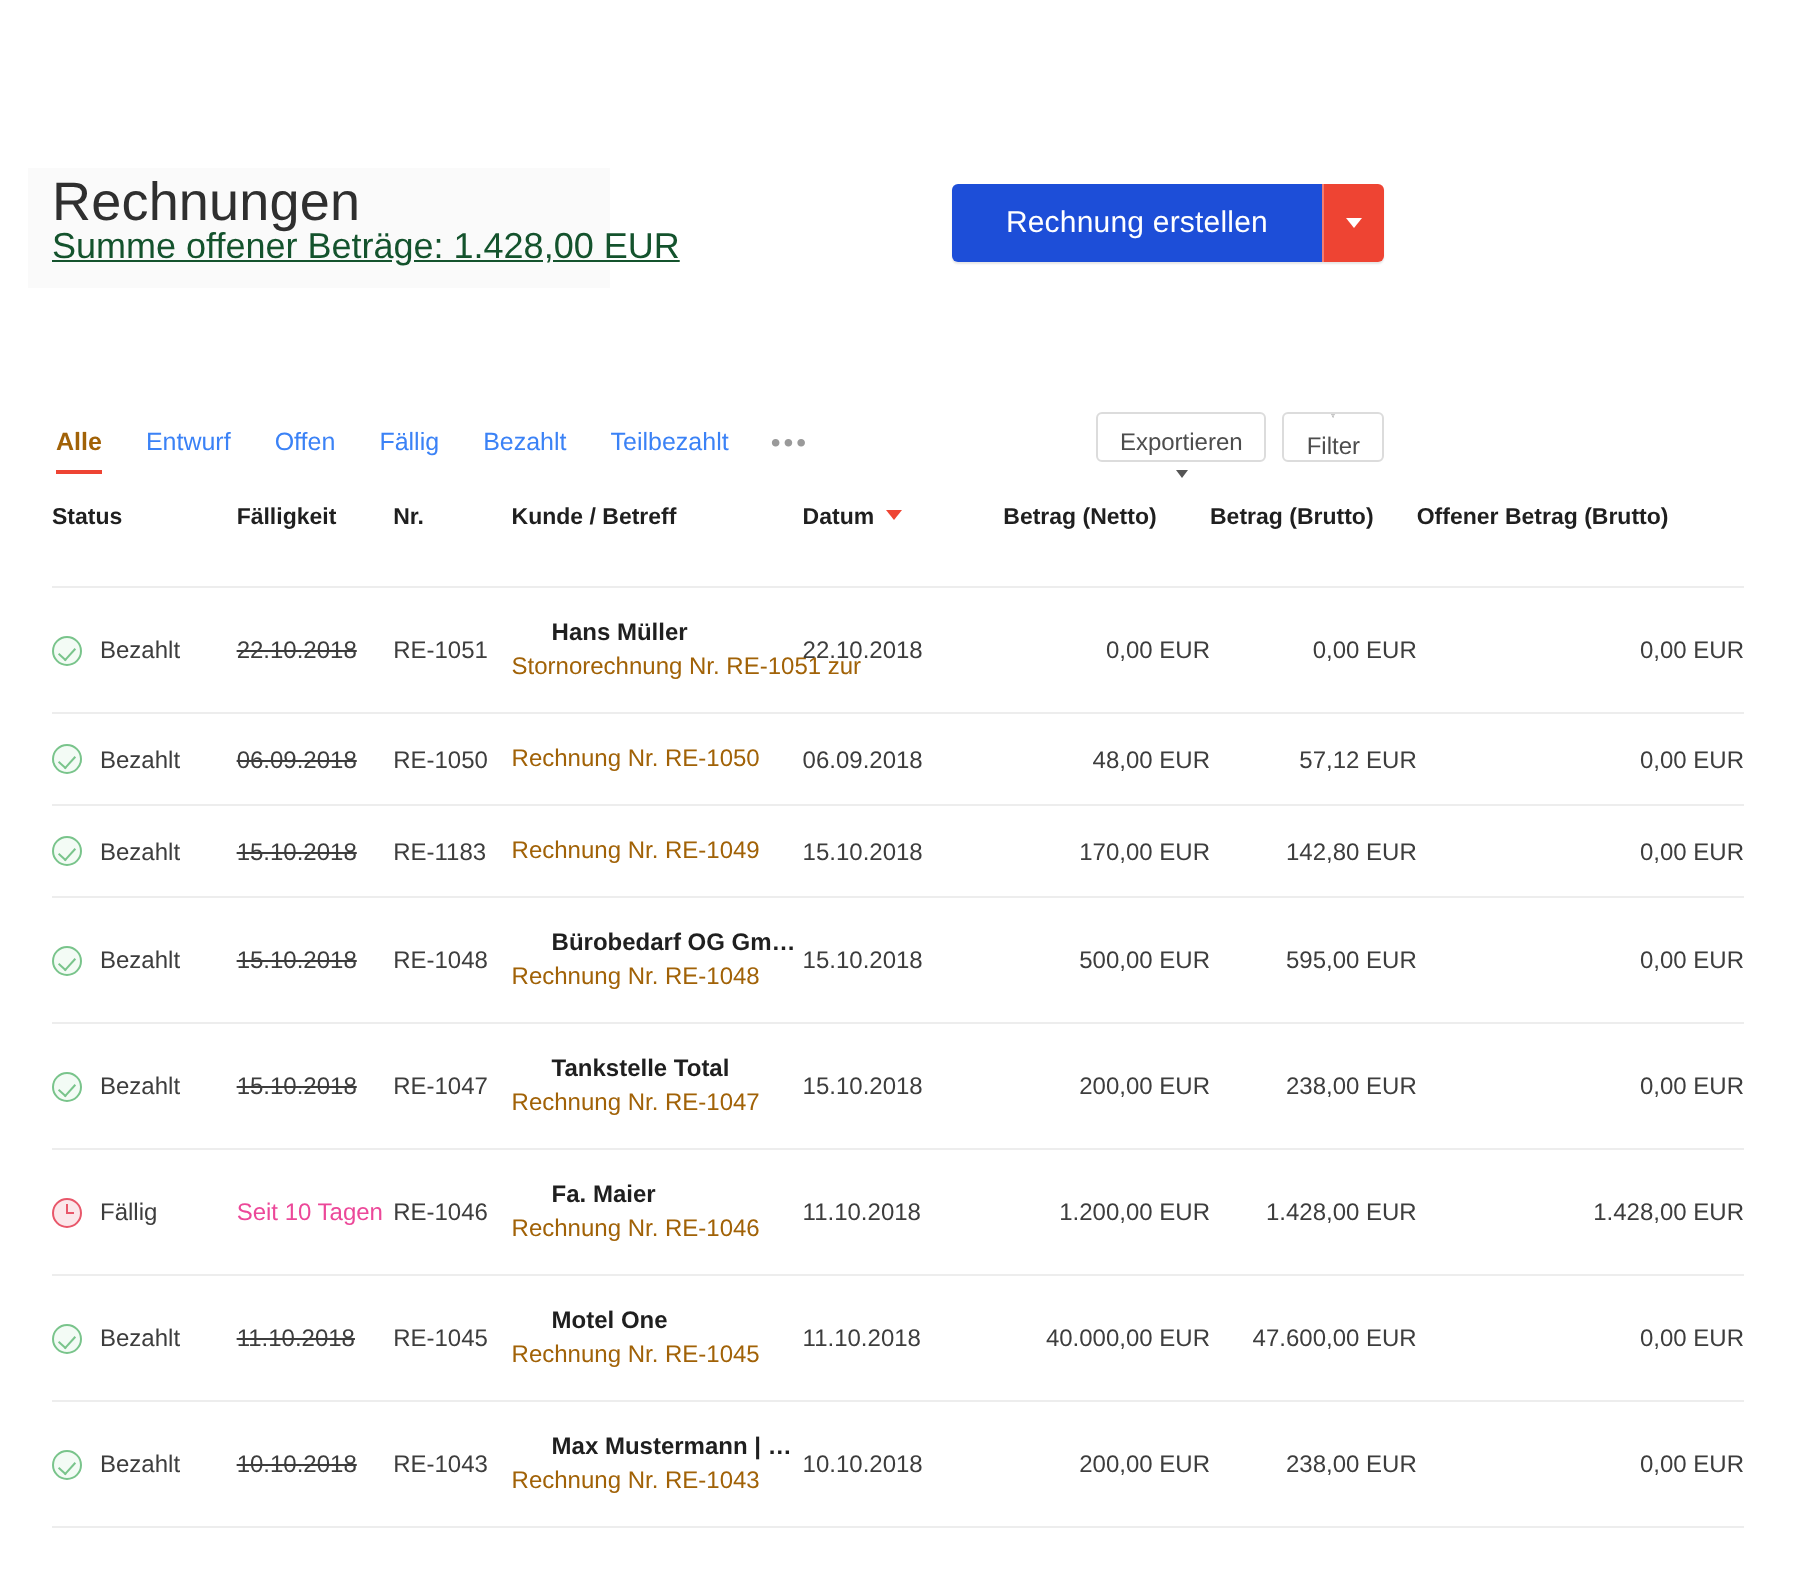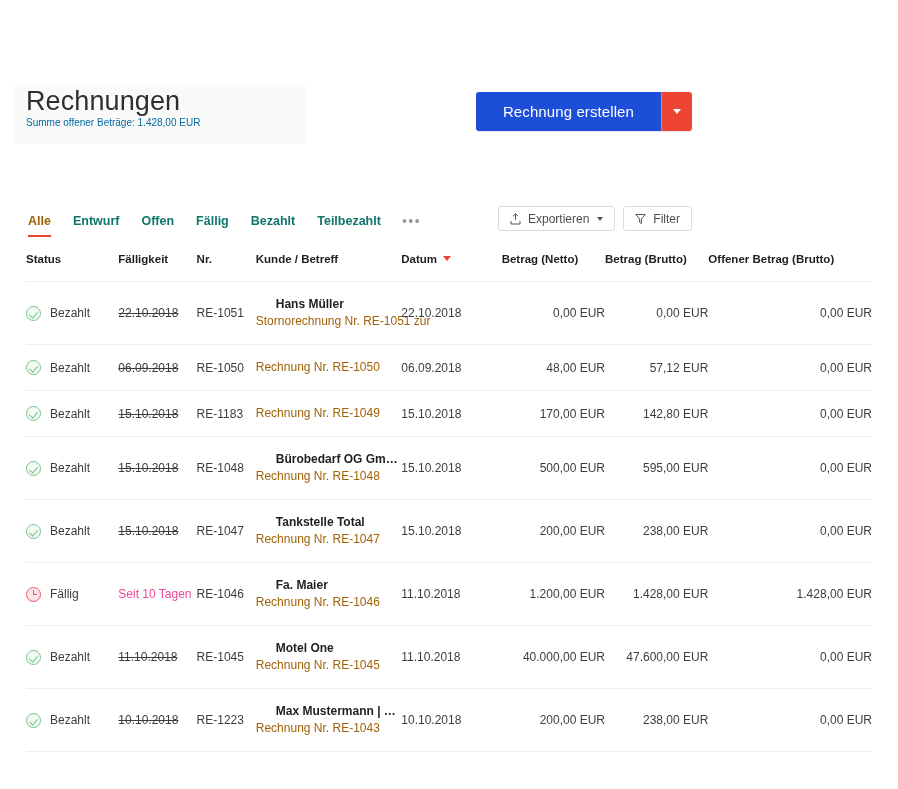--- a/index.html
+++ b/index.html
@@ -25,23 +25,24 @@
     left: 26px; top: 84px;
     font-size: 27px;
     font-weight: 400;
     letter-spacing: 0.1px;
     color: #2f2f2f;
     line-height: 34px;
   }
   .page-subtitle {
     position: absolute;
     left: 26px; top: 113px;
-    font-size: 10px;
-    color: #0369a1;
+    font-size: 18px;
+    color: #14532d;
     line-height: 20px;
+    text-decoration: underline;
   }
 
   
   .primary-split {
     position: absolute;
     right: 18px; top: 92px;
     height: 39px;
     display: flex;
     border-radius: 3px;
     overflow: hidden;
@@ -80,27 +81,26 @@
   
   .tabs {
     position: absolute;
     left: 28px; top: 214px;
     display: flex;
     align-items: flex-end;
     gap: 0;
   }
   .tab {
     font-size: 12.5px;
-    color: #0f766e;
+    color: #3b82f6;
     padding: 0 11px 9px 11px;
     cursor: pointer;
     position: relative;
     white-space: nowrap;
     line-height: 14px;
-    font-weight: bold;
   }
   .tab:first-child { padding-left: 0; }
   .tab.active {
     color: #a16207;
     font-weight: bold;
   }
   .tab.active::after {
     content: "";
     position: absolute;
     left: 0; right: 11px; bottom: 0;
@@ -130,20 +130,21 @@
     background: #ffffff;
     display: flex;
     align-items: center;
     gap: 7px;
     padding: 0 11px;
     font-size: 12px;
     color: #4d4d4d;
     cursor: pointer;
     font-family: inherit;
     white-space: nowrap;
+    flex-direction: column;
   }
   .tb-caret {
     width: 0; height: 0;
     border-left: 3.5px solid transparent;
     border-right: 3.5px solid transparent;
     border-top: 4px solid #555;
     margin-left: 1px;
   }
 
   
@@ -155,21 +156,21 @@
   table.inv {
     width: 100%;
     border-collapse: collapse;
     table-layout: fixed;
   }
   table.inv thead th {
     font-size: 11.5px;
     font-weight: bold;
     color: #1f1f1f;
     text-align: left;
-    padding: 0 0 16px 0;
+    padding: 0 0 28px 0;
     white-space: nowrap;
   }
   table.inv thead th.num { }
   table.inv tbody tr { border-top: 1px solid #ededed; }
   table.inv tbody tr:last-child { border-bottom: 1px solid #ededed; }
   table.inv tbody td {
     font-size: 12px;
     color: #3d3d3d;
     padding: 14px 0;
     vertical-align: middle;
@@ -462,21 +463,21 @@
             <td class="num">0,00 EUR</td>
           </tr>
           <tr>
             <td>
               <div class="status-cell">
                 <span class="ico-paid"></span>
                 <span class="status-label">Bezahlt</span>
               </div>
             </td>
             <td><span class="due-struck">10.10.2018</span></td>
-            <td>RE-1223</td>
+            <td>RE-1043</td>
             <td>
               <div class="kunde-name">Max Mustermann | 1&amp;1 Int…</div>
               <div class="kunde-subject">Rechnung Nr. RE-1043</div>
             </td>
             <td>10.10.2018</td>
             <td class="num">200,00 EUR</td>
             <td class="num">238,00 EUR</td>
             <td class="num">0,00 EUR</td>
           </tr>
         </tbody>

